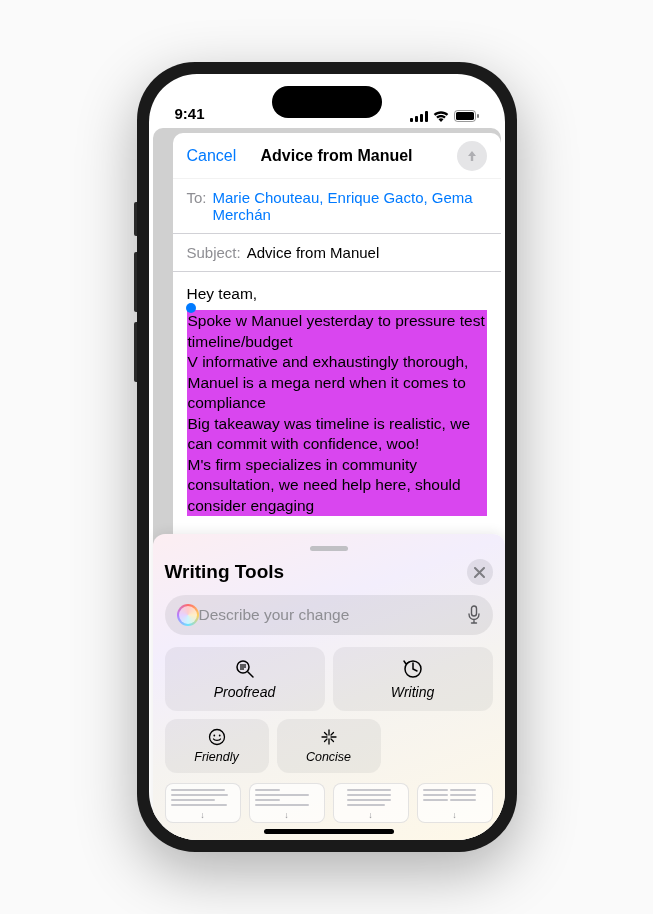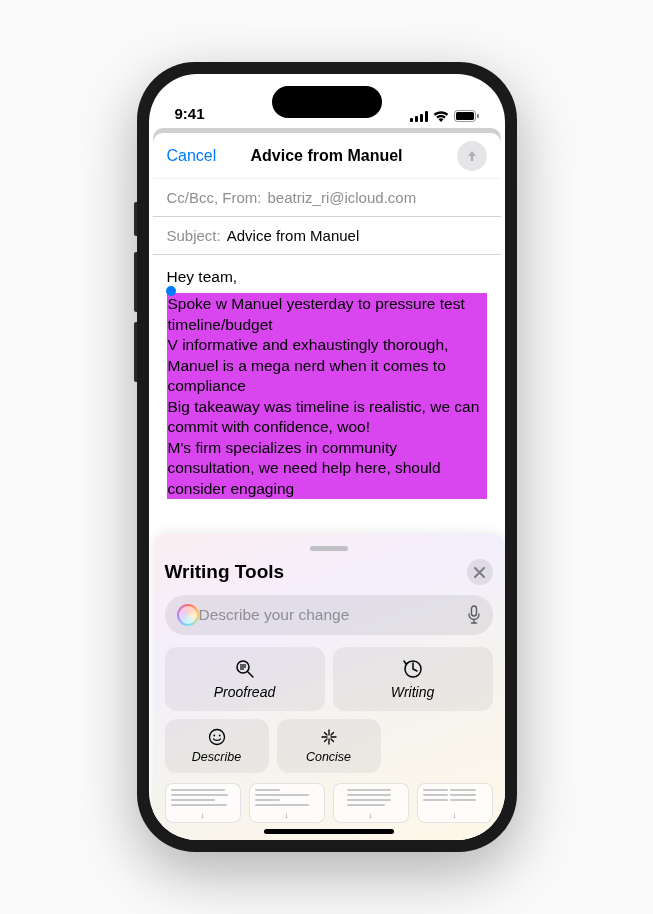--- a/index.html
+++ b/index.html
@@ -82,20 +82,21 @@
     flex-direction:column;
     overflow:hidden;
   }
   .compose-card {
     background:#fff;
     border-radius:10px 10px 0 0;
     flex:1;
     display:flex;
     flex-direction:column;
     overflow:hidden;
+    margin-left:20px;
   }
 
   .nav-bar {
     height:46px;
     display:flex;
     align-items:center;
     justify-content:space-between;
     padding:0 14px;
     border-bottom:0.5px solid rgba(0,0,0,0.05);
   }
@@ -276,25 +277,25 @@
         <div class="nav-bar" style="position:relative">
           <span class="nav-cancel">Cancel</span>
           <span class="nav-title">Advice from Manuel</span>
           <span class="nav-send">
             <svg width="16" height="16" viewBox="0 0 16 16">
                 <path d="M8 3 L12 8 L9.2 8 L9.2 13 L6.8 13 L6.8 8 L4 8 Z" fill="currentColor"></path>
               </svg>
           </span>
         </div>
 
-
         <div class="field-row">
-          <span class="field-grey">Cc/Bcc, From:</span>
-          <span class="field-grey">beatriz_ri@icloud.com</span>
+          <span class="field-label">To:</span>
+          <span class="recipients">Marie Chouteau, Enrique Gacto, Gema Merchán</span>
         </div>
+
 
         <div class="field-row">
           <span class="field-label">Subject:</span>
           <span class="subject-value">Advice from Manuel</span>
         </div>
 
         <div class="body-area">
           <div>Hey team,</div>
           <div class="selection">
             <span class="sel-handle-start"></span>
@@ -347,21 +348,21 @@
           </div>
 
           <div class="wp-grid-3">
             <div class="wp-btn wp-btn-sm">
               <svg width="18" height="18" viewBox="0 0 18 18">
                   <circle cx="9" cy="9" r="7.5" fill="none" stroke="#000" stroke-width="1.3"></circle>
                   <circle cx="6.3" cy="7.5" r="0.9" fill="#000"></circle>
                   <circle cx="11.7" cy="7.5" r="0.9" fill="#000"></circle>
                   <path d="M5.5 11 C6.5 12.8 11.5 12.8 12.5 11" fill="none" stroke="#000" stroke-width="1.3" stroke-linecap="round"></path>
                 </svg>
-              <span>Describe</span>
+              <span>Friendly</span>
             </div>
             <div class="wp-btn wp-btn-sm">
               <svg width="18" height="18" viewBox="0 0 18 18">
                   <path d="M9 2 L9 7 M9 11 L9 16 M2 9 L7 9 M11 9 L16 9 M4.5 4.5 L7 7 M11 11 L13.5 13.5 M13.5 4.5 L11 7 M7 11 L4.5 13.5" stroke="#000" stroke-width="1.3" stroke-linecap="round"></path>
                 </svg>
               <span>Concise</span>
             </div>
           </div>
 
           <div class="wp-thumbs">

